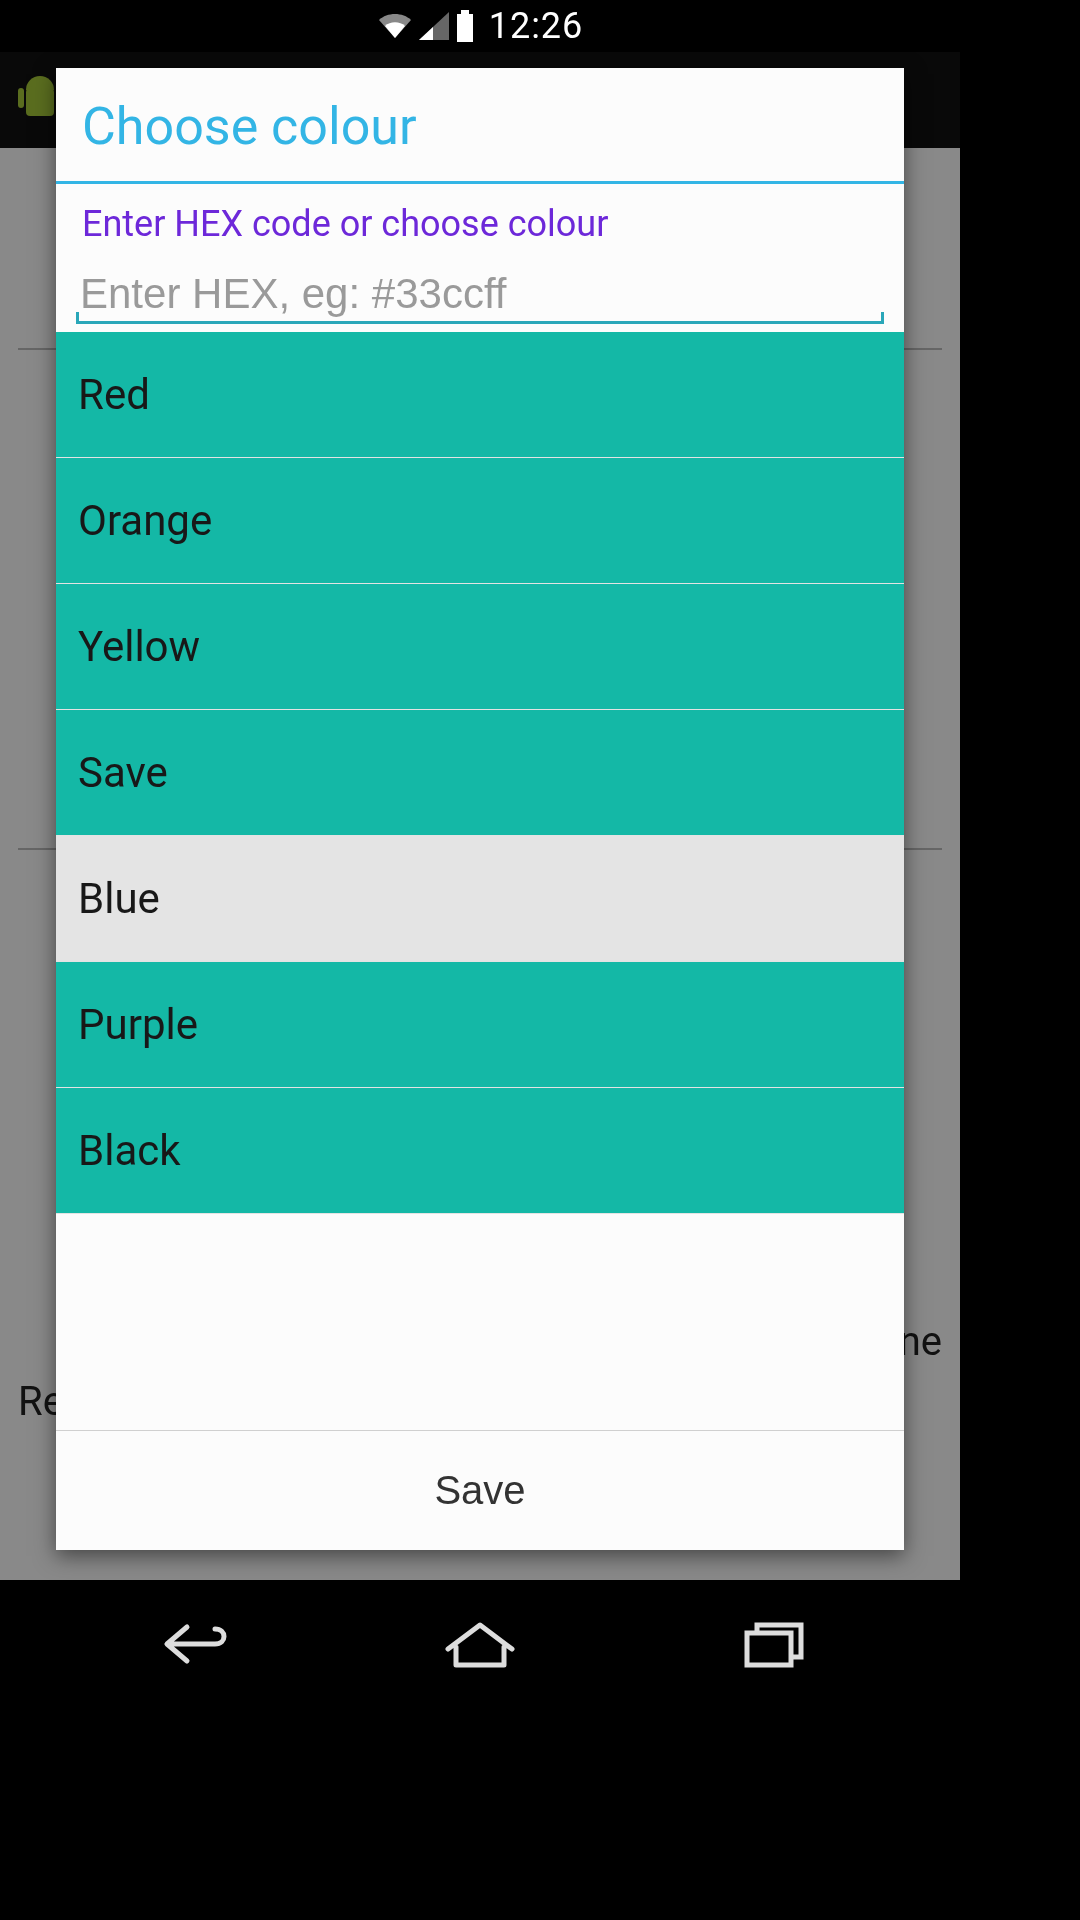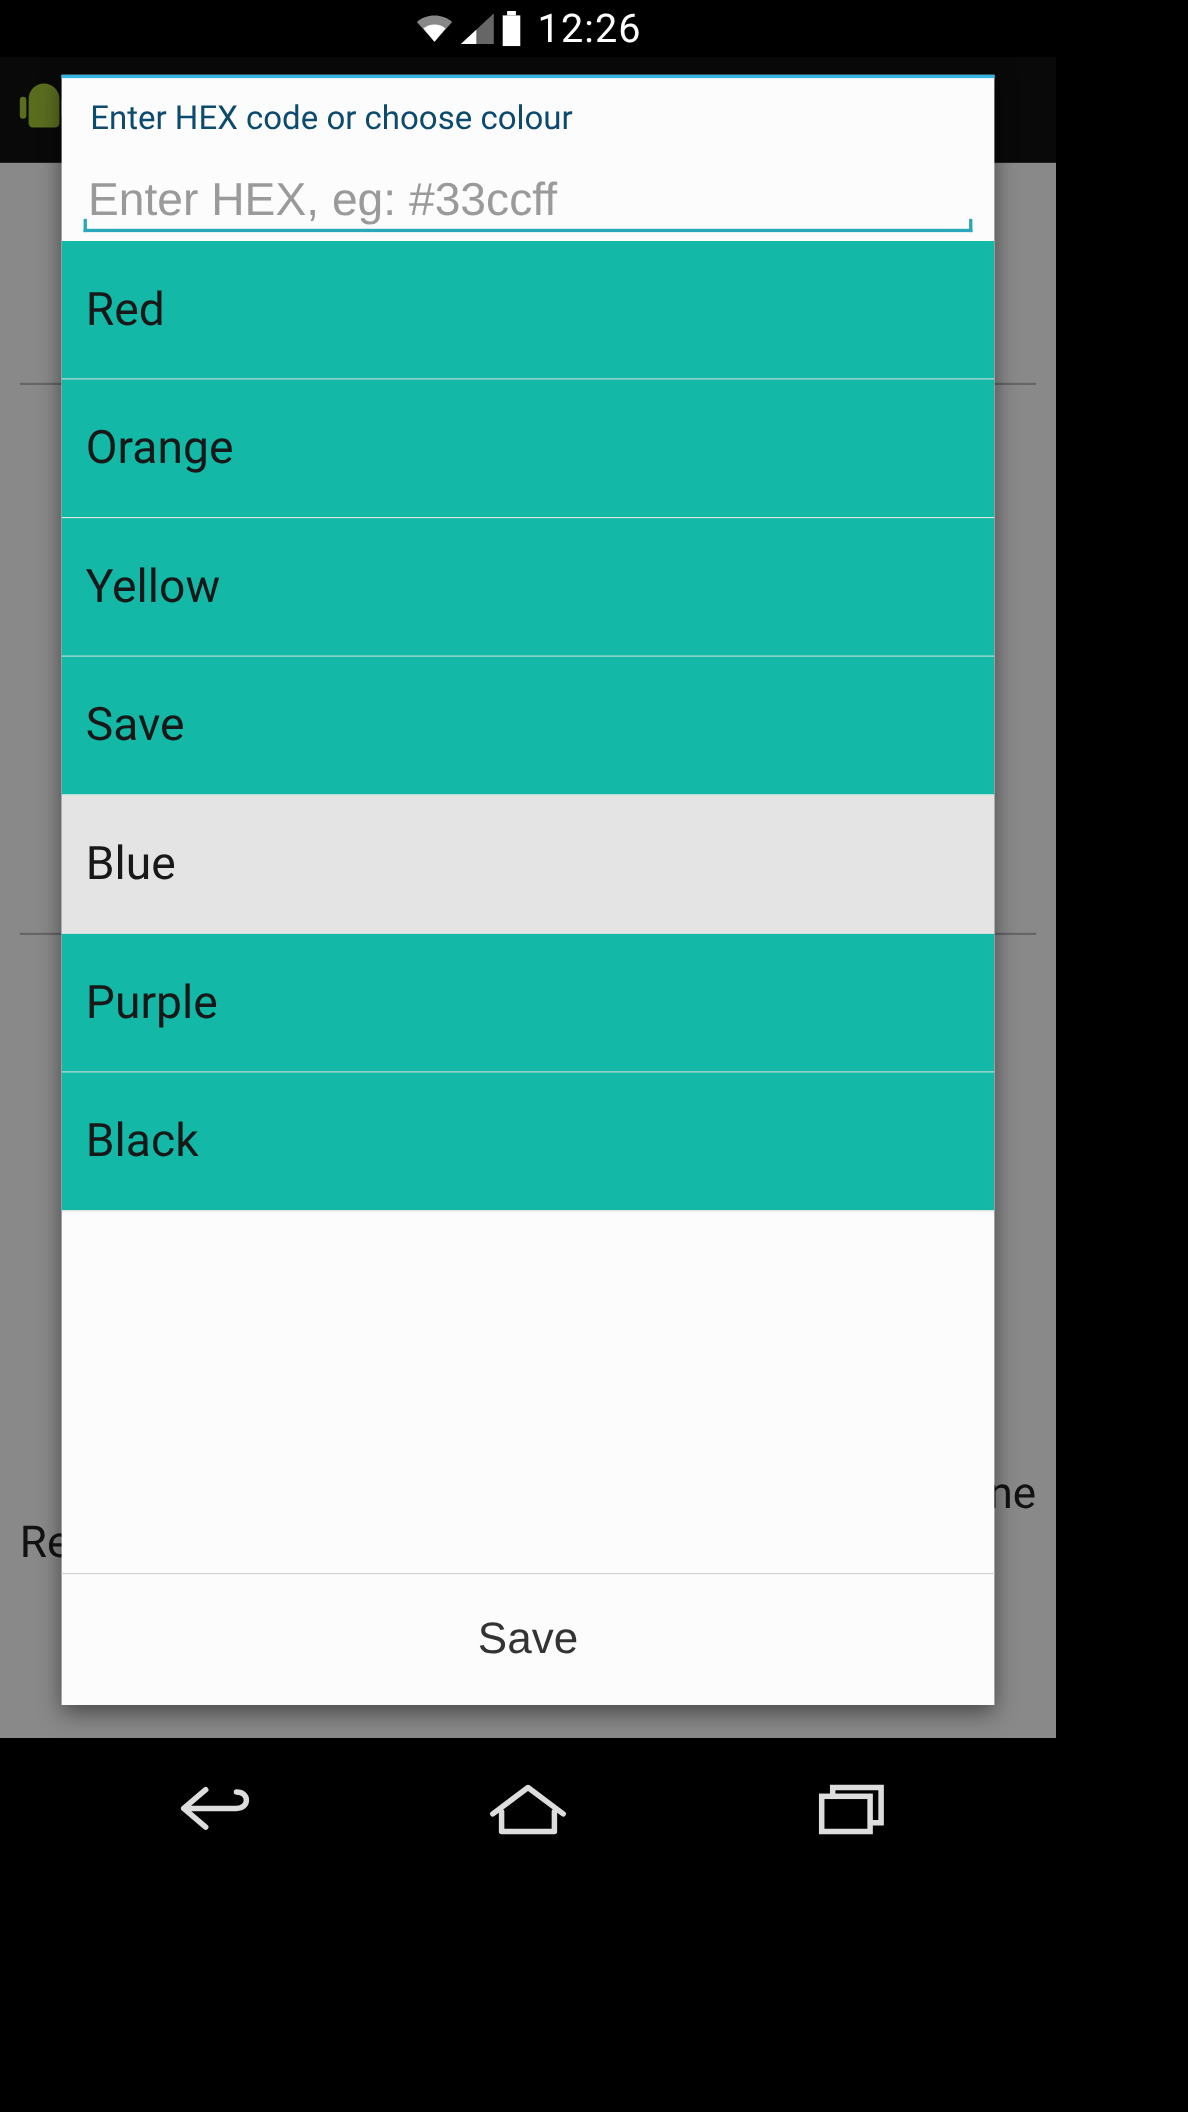--- a/index.html
+++ b/index.html
@@ -55,21 +55,21 @@
   .android-icon .arm-l { left:-2px; }
   .android-icon .arm-r { right:-2px; }
 
   
   .content-bg {
     position:absolute; left:0; right:0; top:148px; bottom:128px;
     background:#fafafa;
   }
   .bg-line { position:absolute; left:18px; right:18px; height:2px; background:#bbb; }
   .bg-text-left { position:absolute; left:18px; font-size:40px; color:#222; }
-  .bg-text-right { position:absolute; right:18px; font-size:40px; color:#222;margin-top:16px; }
+  .bg-text-right { position:absolute; right:18px; font-size:40px; color:#222; }
 
   
   .dim {
     position:absolute; left:0; right:0; top:52px; bottom:128px;
     background: rgba(0,0,0,0.45);
   }
 
   
   .dialog {
     position:absolute;
@@ -89,22 +89,22 @@
   }
   .dialog-title-divider {
     height:3px; background:#33b5e5;
   }
   .dialog-body {
     flex:1; overflow:hidden; position:relative;
     display:flex; flex-direction:column;
   }
   .instruction {
     padding: 18px 26px 0 26px;
-    font-size:30px;
-    color:#0c4a6e;
+    font-size:36px;
+    color:#6d28d9;
     line-height:1.25;
     height: 72px;
     overflow:hidden;
   }
   .hex-input-wrap {
     padding: 12px 20px 0 20px;
   }
   
   .hex-underline {
     position:relative;
@@ -202,20 +202,21 @@
 <div class="content-bg">
   <div class="bg-line" style="top:200px;"></div>
   <div class="bg-line" style="top:700px;"></div>
   <span class="bg-text-left" style="top:1230px;">Re</span>
   <span class="bg-text-right" style="top:1170px;">ne</span>
 </div>
 
 <div class="dim"></div>
 
 <div class="dialog">
+  <div class="dialog-title">Choose colour</div>
   <div class="dialog-title-divider"></div>
 
   <div class="dialog-body">
     <div class="instruction">Enter HEX code or choose colour</div>
 
     <div class="hex-input-wrap">
       <div class="hex-underline">
         <input type="text" placeholder="Enter HEX, eg: #33ccff" style="">
         <div class="line"></div>
         <div class="tick-l"></div>

